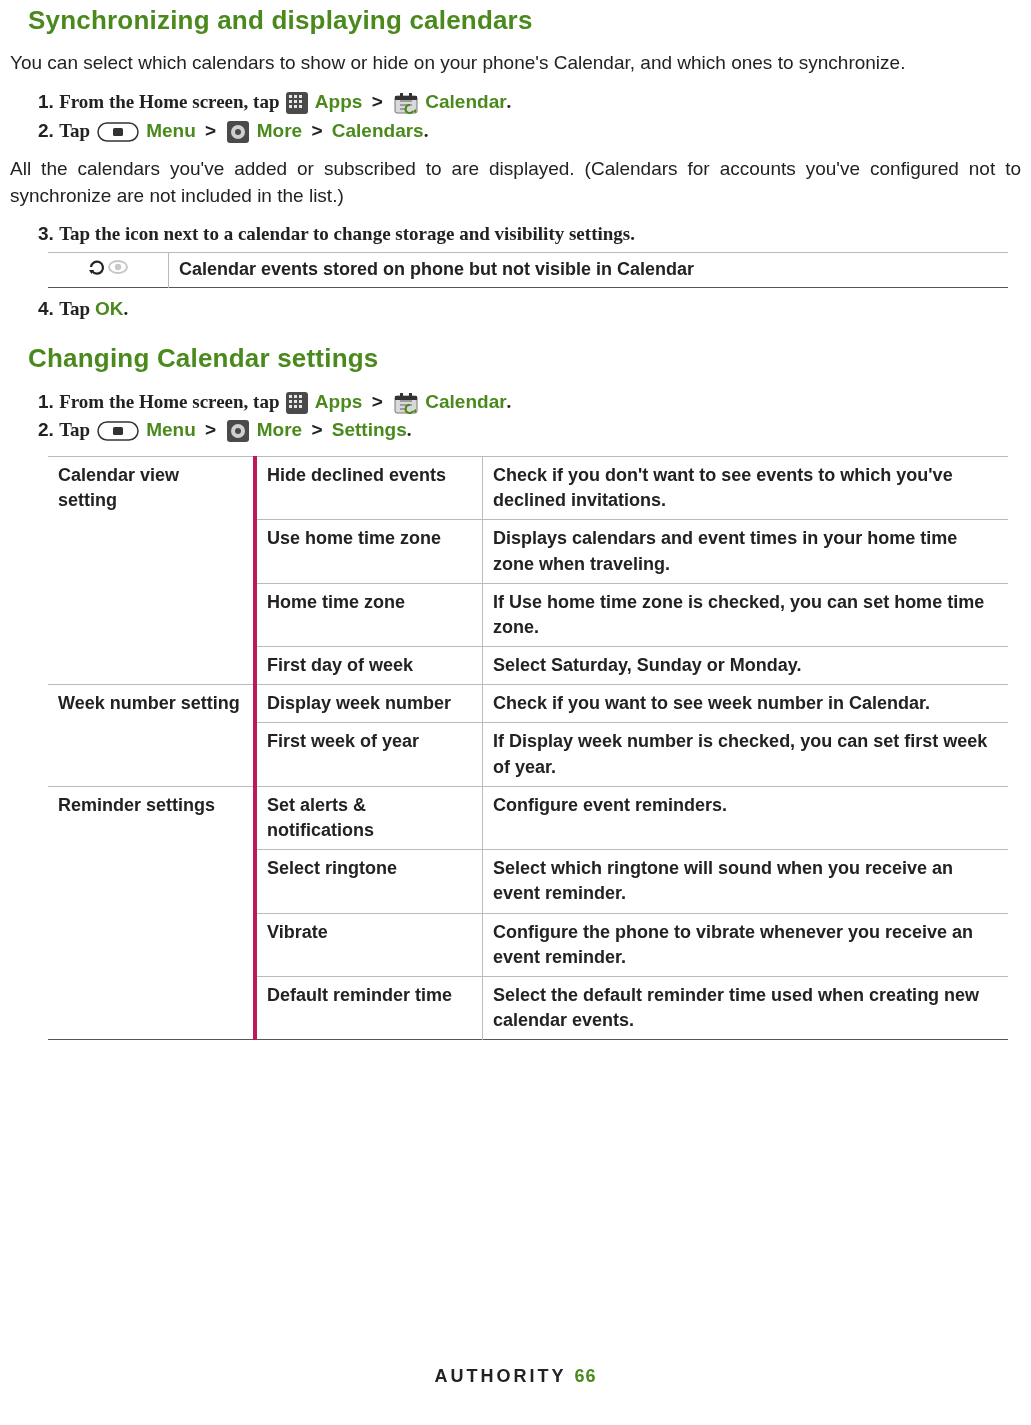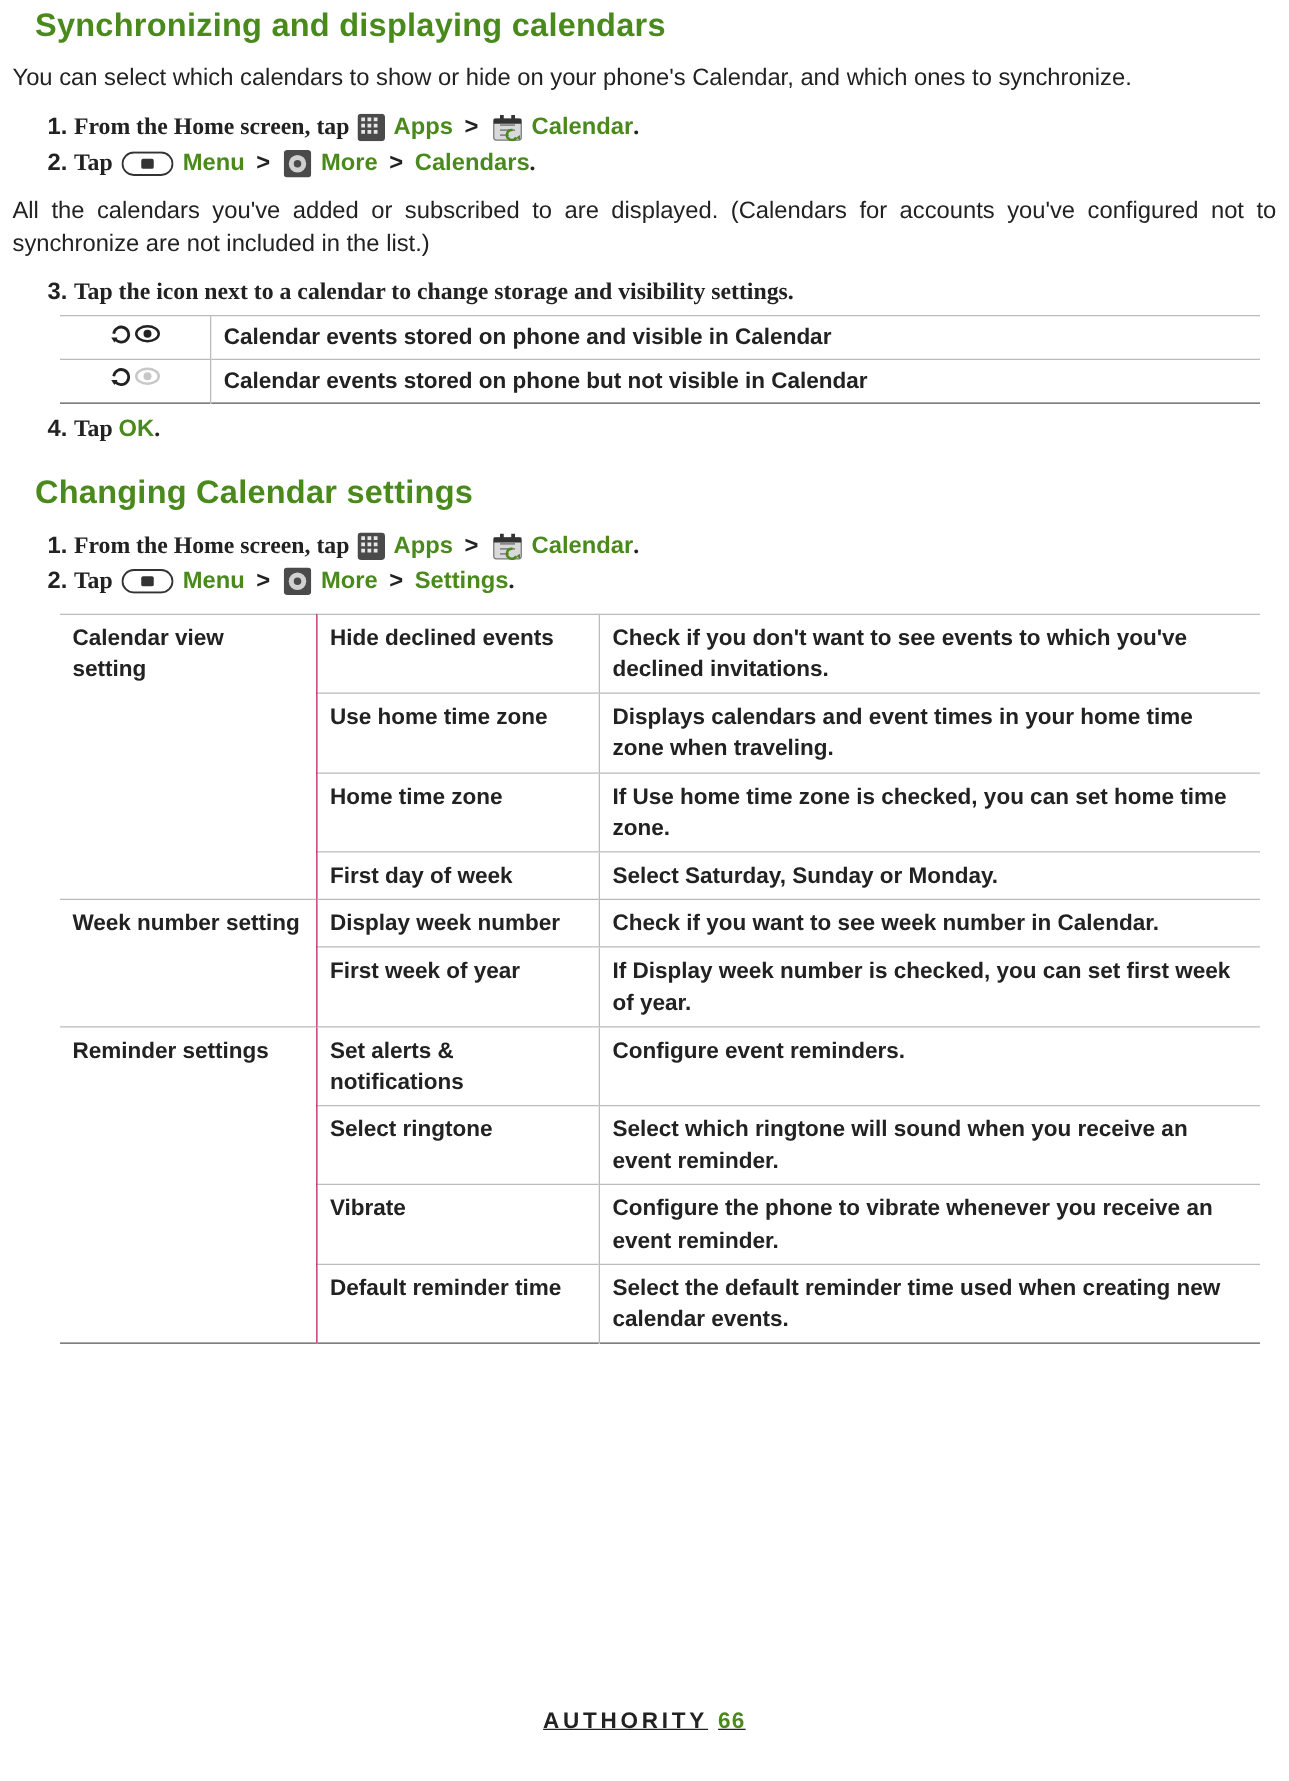--- a/index.html
+++ b/index.html
@@ -78,35 +78,34 @@
     border-bottom:1px solid #555;
     font-size:18px;
   }
   table.settings td{
     border-top:1px solid #bbb;
     padding:6px 10px;
     font-weight:600;
     color:#222;
     vertical-align:top;
   }
-  table.settings td.c1{width:185px;border-right:1px solid #be185d;}
+  table.settings td.c1{width:185px;border-right:4px solid #be185d;}
   table.settings td.c2{width:205px;border-right:1px solid #bbb;}
   table.settings td.c3{}
   
   .footer{
     position:absolute;
     bottom:36px;
     left:0;right:0;
     text-align:center;
     font-family:"Arial Black","Segoe UI",sans-serif;
     letter-spacing:3px;
     font-weight:900;
     font-size:18px;
     color:#222;
-    text-decoration:underline;
   }
   .footer .pgn{color:#4a8a1d;letter-spacing:1px;margin-left:8px;}
   .sync-eye{display:inline-block;vertical-align:middle;}
 </style>
 </head>
 <body>
 
 <h2 class="section-title">Synchronizing and displaying calendars</h2>
 
 <p class="body-text">You can select which calendars to show or hide on your phone's Calendar, and which ones to synchronize.</p>
@@ -169,37 +168,20 @@
 </ol>
 
 <p class="body-text">All the calendars you've added or subscribed to are displayed. (Calendars for accounts you've configured not to synchronize are not included in the list.)</p>
 
 <ol class="steps" start="3" style="margin-bottom:0;">
   <li><span class="num">3. </span><span class="plain">Tap the icon next to a calendar to change storage and visibility settings.</span></li>
 </ol>
 
 <table class="vis">
   <tbody>
-      <tr>
-    <td class="icn">
-      <span class="sync-eye">
-        <svg width="40" height="18">
-              <g fill="#222">
-                <path d="M3 9a6 6 0 1 1 1 4" fill="none" stroke="#222" stroke-width="2.2"></path>
-                <polygon points="1,12 6,12 3.5,16"></polygon>
-              </g>
-        <g transform="translate(21,0)" fill="#222">
-                <ellipse cx="9" cy="9" rx="9" ry="6" fill="none" stroke="#222" stroke-width="2"></ellipse>
-                <circle cx="9" cy="9" r="3.2"></circle>
-              </g>
-            </svg>
-      </span>
-    </td>
-    <td>Calendar events stored on phone and visible in Calendar</td>
-  </tr>
   <tr>
     <td class="icn">
       <span class="sync-eye">
         <svg width="40" height="18">
               <g fill="#222">
                 <path d="M3 9a6 6 0 1 1 1 4" fill="none" stroke="#222" stroke-width="2.2"></path>
                 <polygon points="1,12 6,12 3.5,16"></polygon>
               </g>
         <g transform="translate(21,0)" fill="#c8c8c8">
                 <ellipse cx="9" cy="9" rx="9" ry="6" fill="none" stroke="#c8c8c8" stroke-width="2"></ellipse>

